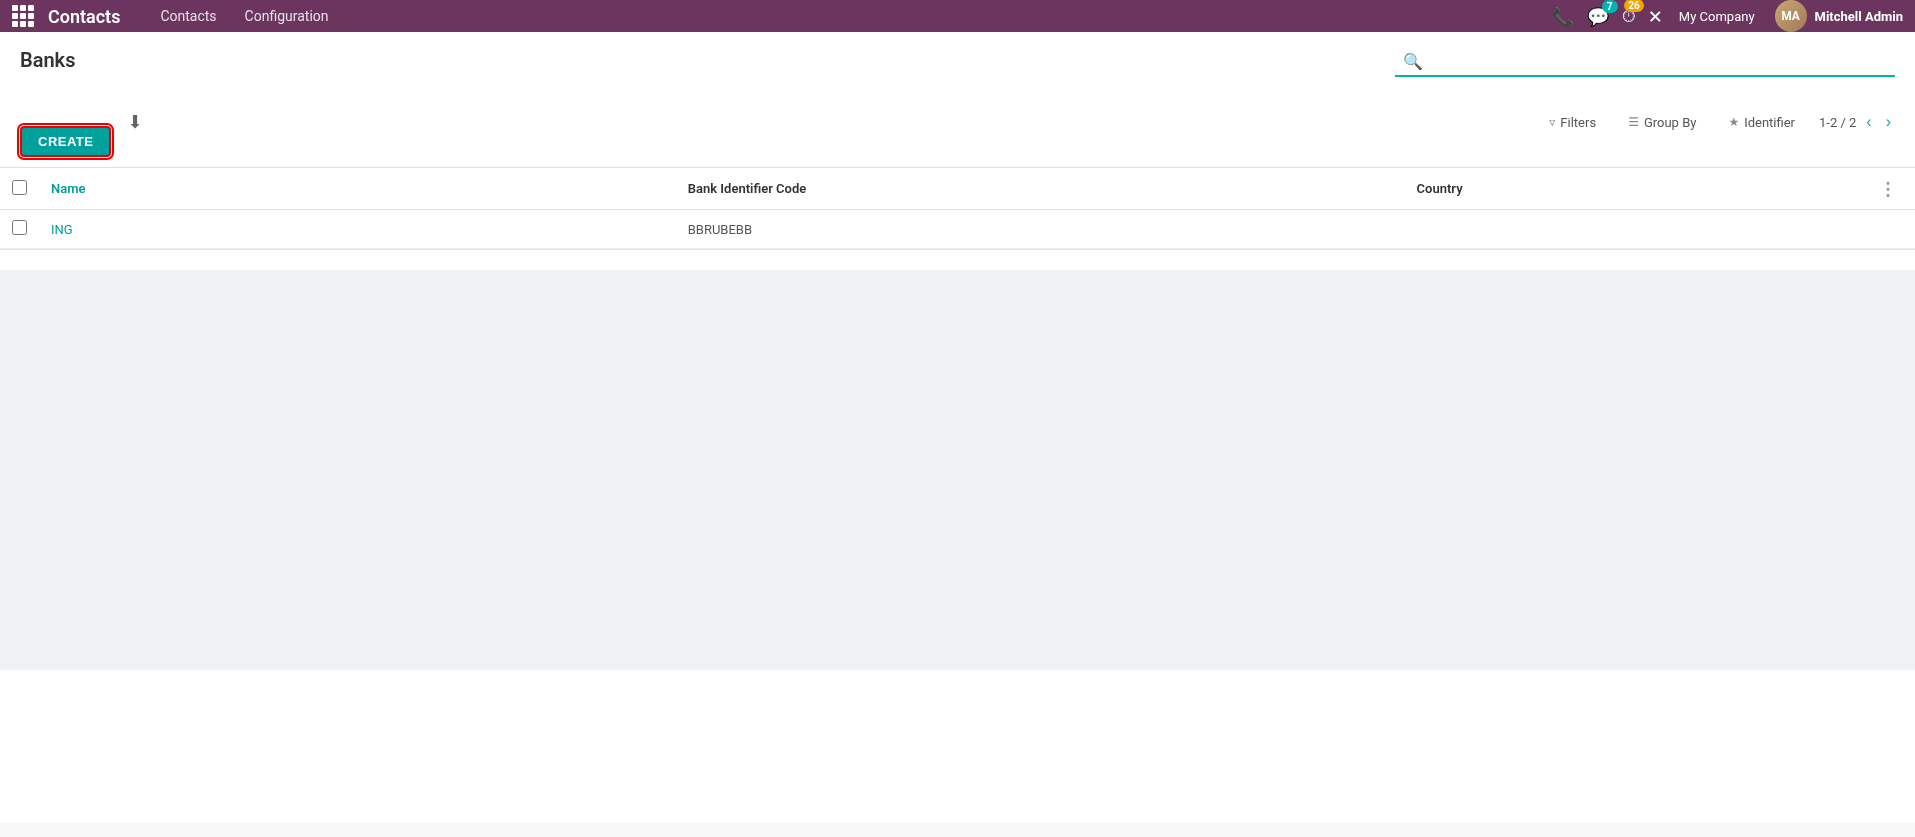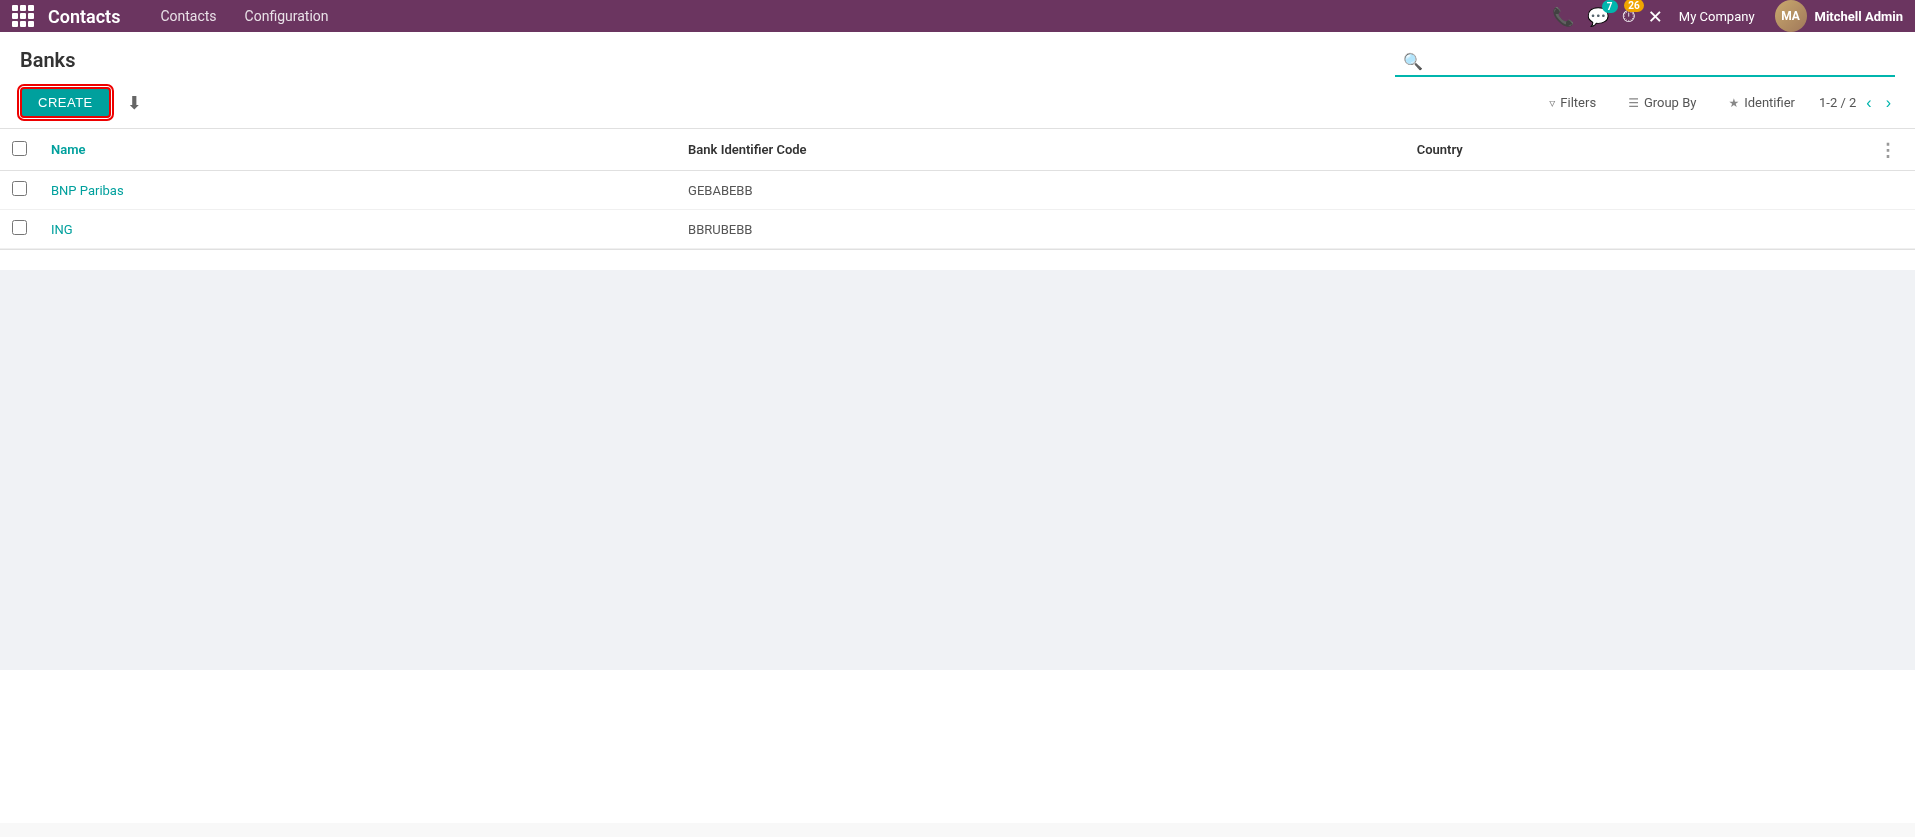--- a/index.html
+++ b/index.html
@@ -148,25 +148,26 @@
       align-items: center;
       gap: 8px;
     }
     .btn-create {
       background: #00a09d;
       color: white;
       border: 2px solid #e00;
       border-radius: 4px;
       padding: 6px 16px;
       font-size: 13px;
-      font-weight: 400;
+      font-weight: 700;
       cursor: pointer;
       letter-spacing: 0.5px;
       outline: 2px solid #e00;
       outline-offset: 1px;
+      margin-top: 39px;
     }
     .btn-download {
       background: none;
       border: none;
       color: #666;
       font-size: 18px;
       cursor: pointer;
       padding: 4px 8px;
     }
     .toolbar-right {
@@ -345,31 +346,20 @@
           <span class="options-dots">⋮</span>
         </th>
       </tr>
     </thead>
     <tbody>
       <tr>
         <td class="checkbox-cell">
           <input type="checkbox" style="">
         </td>
         <td class="col-name">
-          <a href="#">BNP Paribas</a>
-        </td>
-        <td class="col-bic">GEBABEBB</td>
-        <td class="col-country"></td>
-        <td class="col-options"></td>
-      </tr>
-      <tr>
-        <td class="checkbox-cell">
-          <input type="checkbox" style="">
-        </td>
-        <td class="col-name">
           <a href="#">ING</a>
         </td>
         <td class="col-bic">BBRUBEBB</td>
         <td class="col-country"></td>
         <td class="col-options"></td>
       </tr>
     </tbody>
   </table>
 
   <hr class="table-divider">

